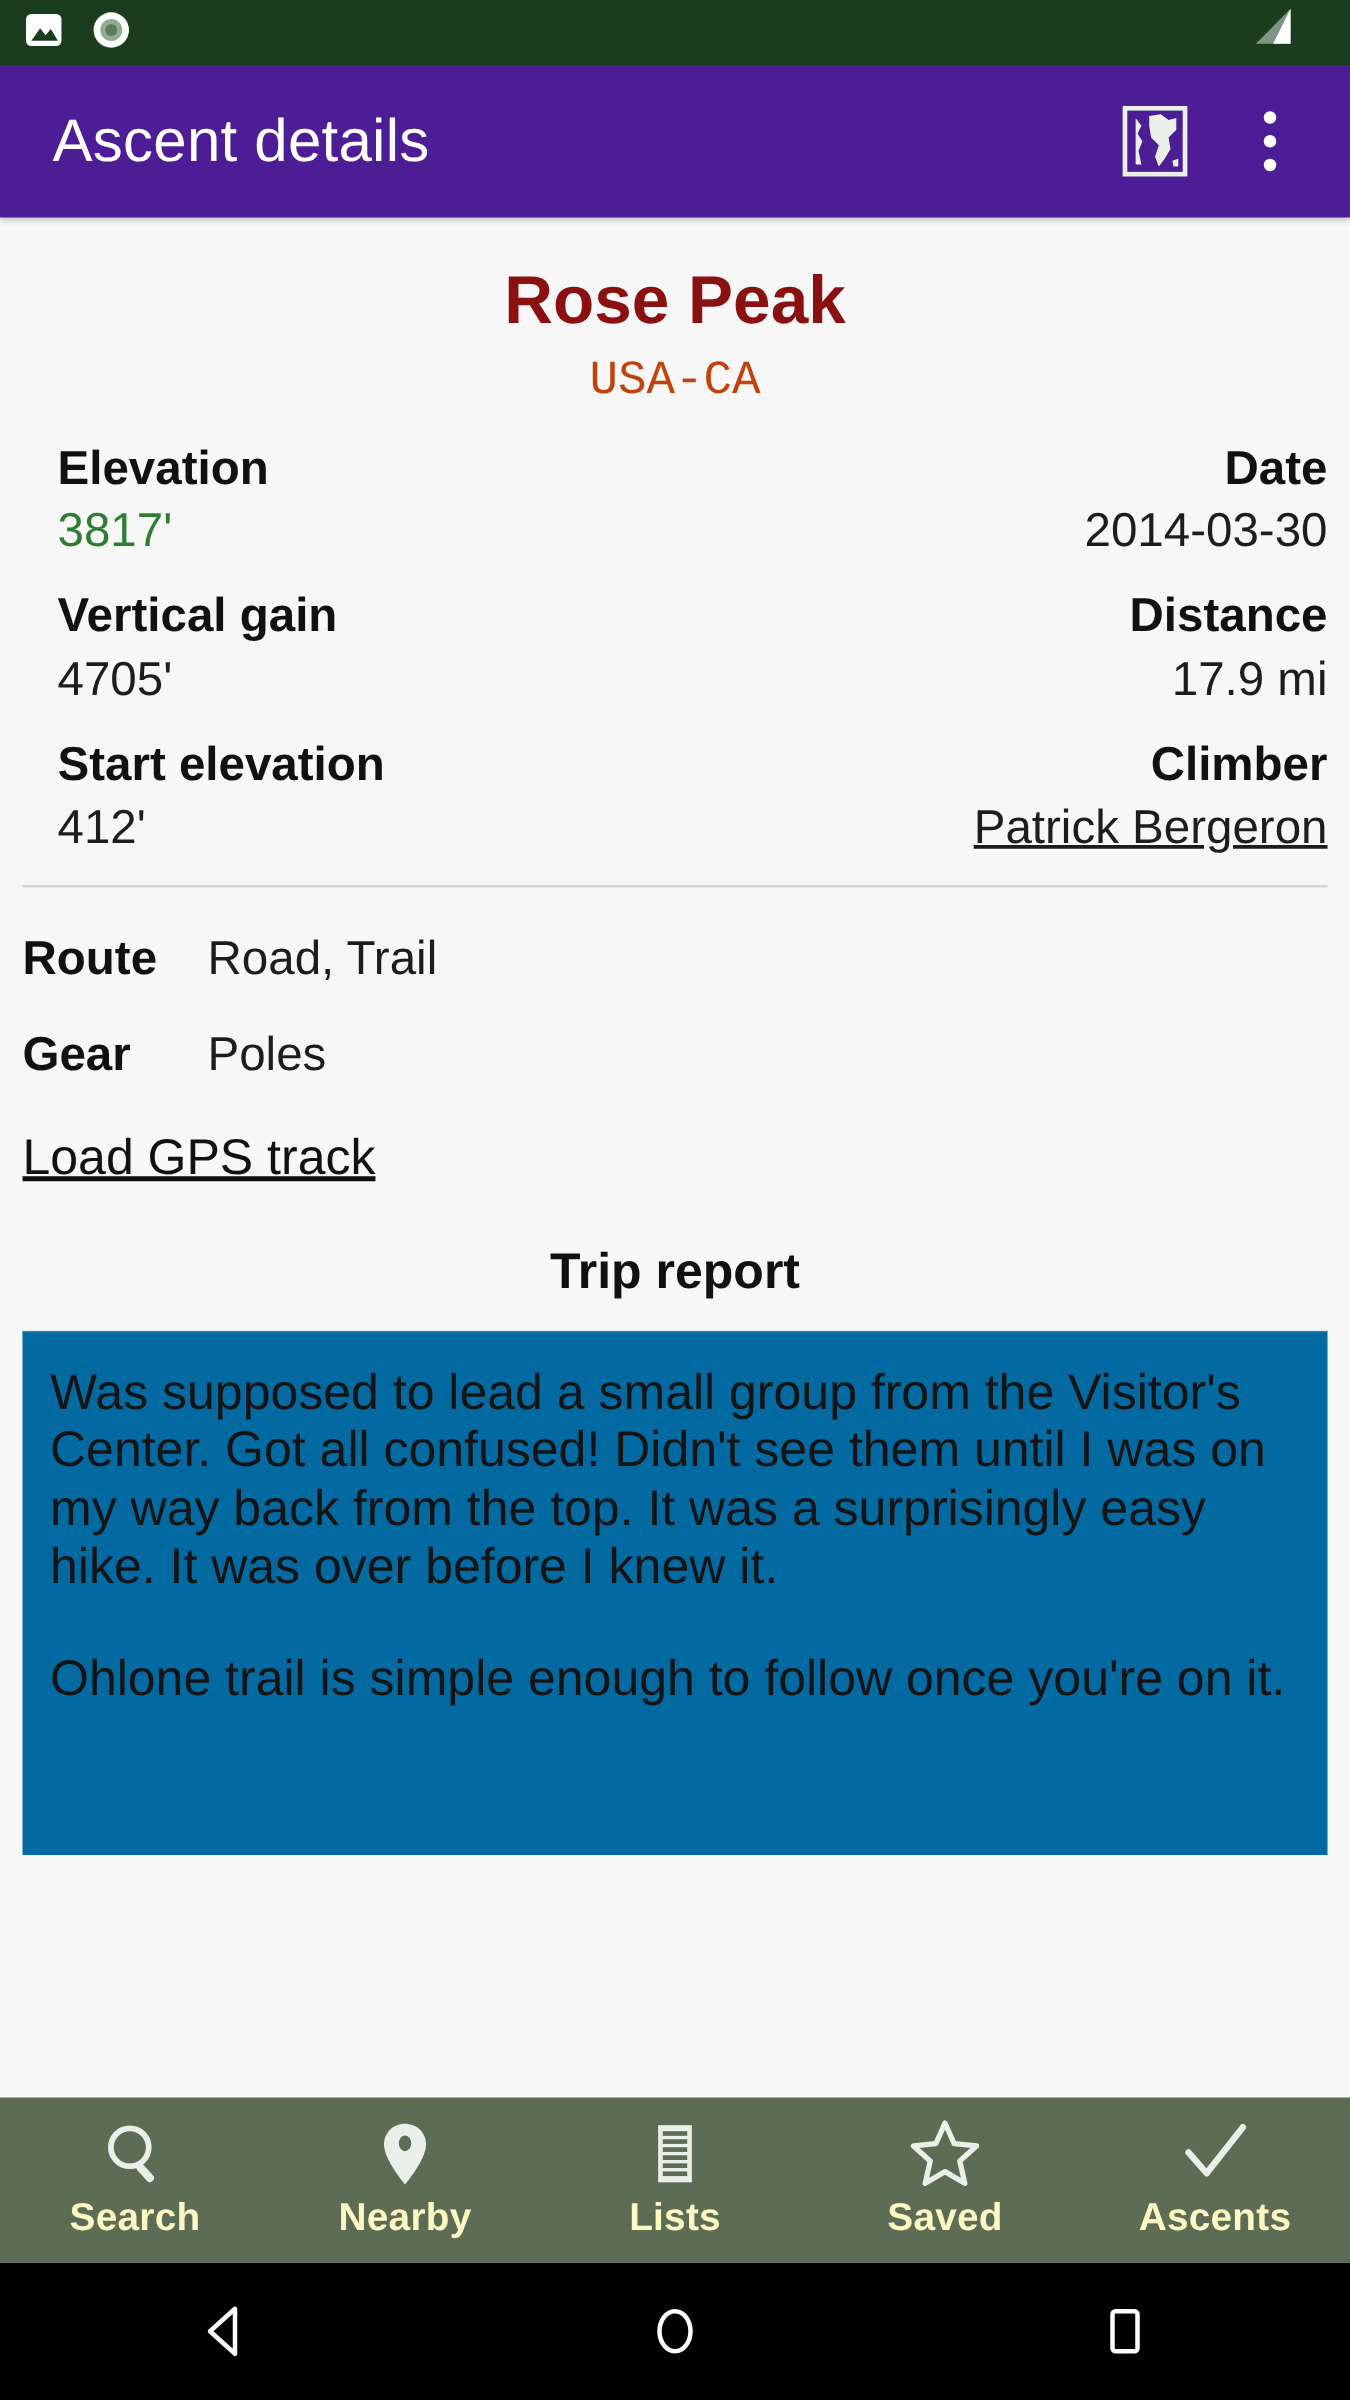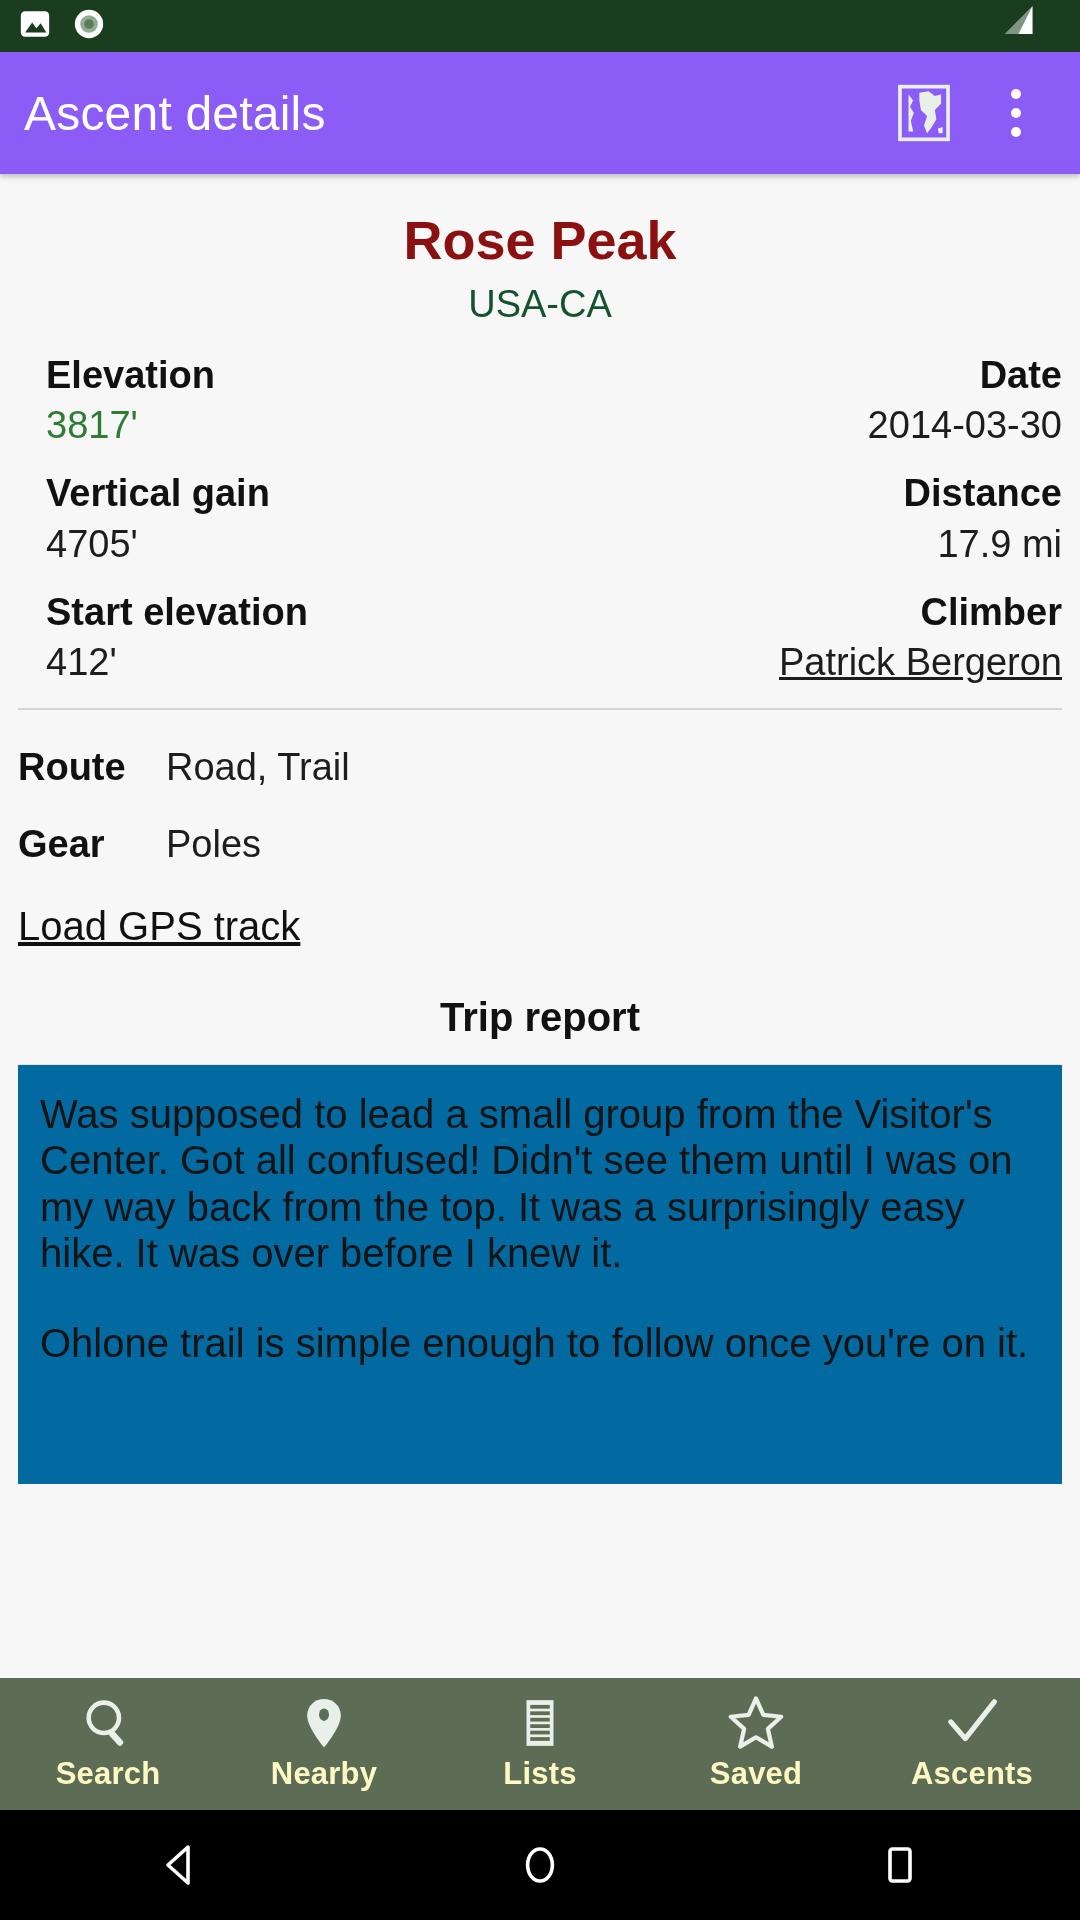--- a/index.html
+++ b/index.html
@@ -41,24 +41,24 @@
     color: #ffffff;
     font-size: 35px;
     font-weight: bold;
     letter-spacing: -0.5px;
     margin-left: 4px;
   }
 
   
   .appbar {
     height: 122px;
-    background: #8b5cf6;
-    display: flex;
-    align-items: center;
-    padding: 0 36px 0 24px;
+    background: #4c1d95;
+    display: flex;
+    align-items: center;
+    padding: 0 36px 0 42px;
     flex: 0 0 auto;
     box-shadow: 0 3px 5px rgba(0,0,0,0.22);
     z-index: 5;
   }
   .appbar-title {
     color: #ffffff;
     font-size: 48px;
     font-weight: normal;
     letter-spacing: 0.2px;
     flex: 1 1 auto;
@@ -88,23 +88,24 @@
   .peak-title {
     text-align: center;
     color: #8b1111;
     font-size: 54px;
     font-weight: bold;
     margin-top: 38px;
     line-height: 1.05;
   }
   .peak-sub {
     text-align: center;
-    color: #14532d;
+    color: #c2410c;
     font-size: 38px;
     margin-top: 14px;
+    font-family: Liberation Mono, monospace;
   }
 
   .stats {
     margin-top: 26px;
     padding: 0 18px;
   }
   .stat-row {
     display: flex;
     justify-content: space-between;
     align-items: flex-start;

